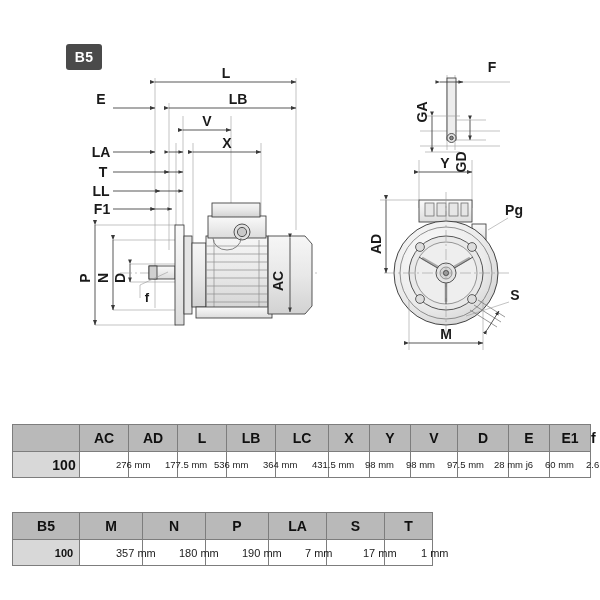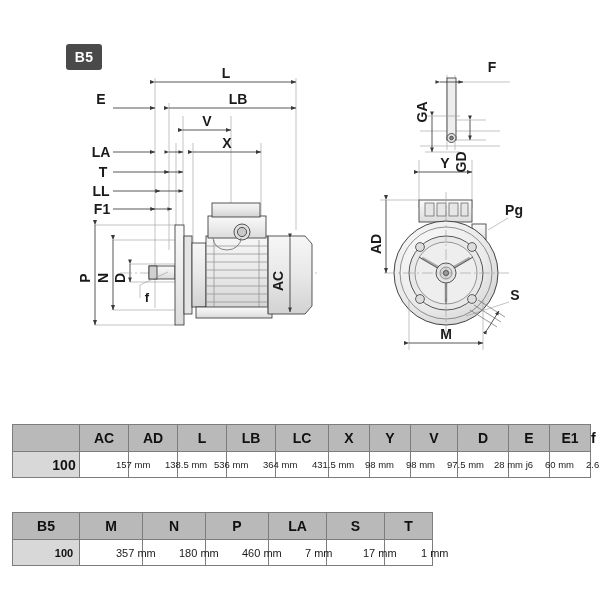--- a/index.html
+++ b/index.html
@@ -335,22 +335,22 @@
         <th style="width:46px">V</th>
         <th style="width:50px">D</th>
         <th style="width:40px">E</th>
         <th style="width:40px">E1</th>
         <th>f</th>
       </tr>
     </thead>
     <tbody>
       <tr>
         <td class="rowhead">100</td>
-        <td>157 mm</td>
-        <td>138.5 mm</td>
+        <td>276 mm</td>
+        <td>177.5 mm</td>
         <td>536 mm</td>
         <td>364 mm</td>
         <td>431.5 mm</td>
         <td>98 mm</td>
         <td>98 mm</td>
         <td>97.5 mm</td>
         <td>28 mm j6</td>
         <td>60 mm</td>
         <td>2.6 mm</td>
         <td>M10x22 mm</td>
@@ -368,21 +368,21 @@
         <th style="width:57px">LA</th>
         <th style="width:57px">S</th>
         <th>T</th>
       </tr>
     </thead>
     <tbody>
       <tr>
         <td class="rowhead">100</td>
         <td>357 mm</td>
         <td>180 mm</td>
-        <td>460 mm</td>
+        <td>190 mm</td>
         <td>7 mm</td>
         <td>17 mm</td>
         <td>1 mm</td>
       </tr>
     </tbody>
   </table>
 
 </div>
 
 </body></html>

